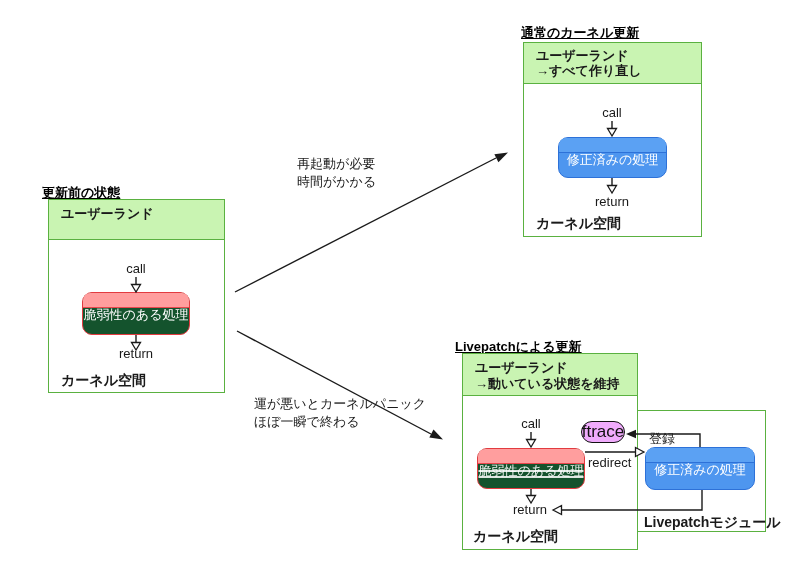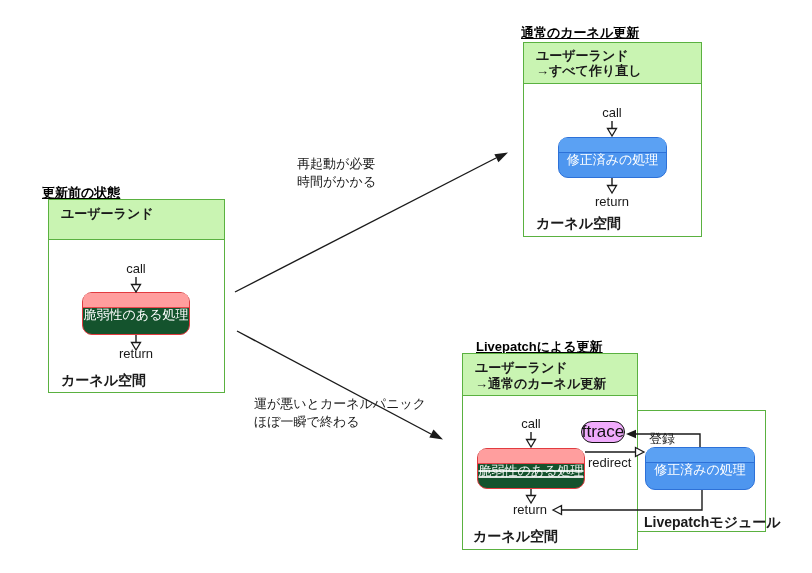--- a/index.html
+++ b/index.html
@@ -81,31 +81,31 @@
 
   <div class="abs lbl ctr z3" style="left:612px; top:105px;">call</div>
 
   <div class="pbox blue z3" style="left:558px; top:137px; width:109px; height:41px;">
     <div class="cap"></div>
     <div class="txt">修正済みの処理</div>
   </div>
 
   <div class="abs lbl ctr z3" style="left:612px; top:194px;">return</div>
 
-  <div class="abs title z2" style="left:476px; top:338px;">Livepatchによる更新</div>
+  <div class="abs title z2" style="left:455px; top:338px;">Livepatchによる更新</div>
 
   <div class="gbox z2" style="left:637px; top:410px; width:129px; height:122px;">
     <div class="kernel-lbl" style="left:6px; top:103px;">Livepatchモジュール</div>
   </div>
 
   <div class="gbox z2" style="left:462px; top:353px; width:176px; height:197px;">
     <div class="ghead-wrap" style="height:42px;">
       <div class="ghead" style="padding-top:6px; line-height:16px;">
         <div>ユーザーランド</div>
-        <div>→通常のカーネル更新</div>
+        <div>→動いている状態を維持</div>
       </div>
     </div>
     <div class="kernel-lbl" style="left:10px; top:174px;">カーネル空間</div>
   </div>
 
   <div class="abs lbl ctr z3" style="left:531px; top:416px;">call</div>
 
   <div class="pbox red struck z3" style="left:477px; top:448px; width:108px; height:41px;">
     <div class="cap"></div>
     <div class="txt">脆弱性のある処理</div>

